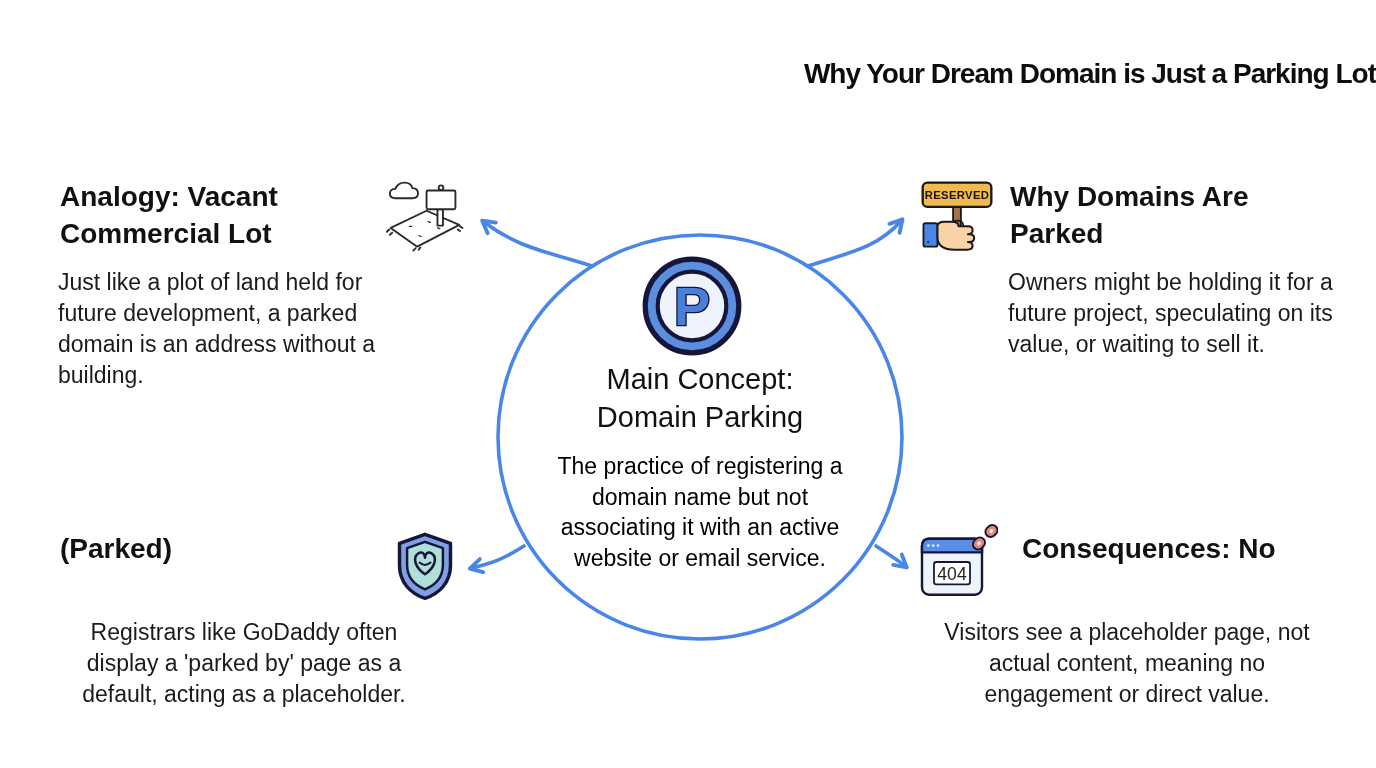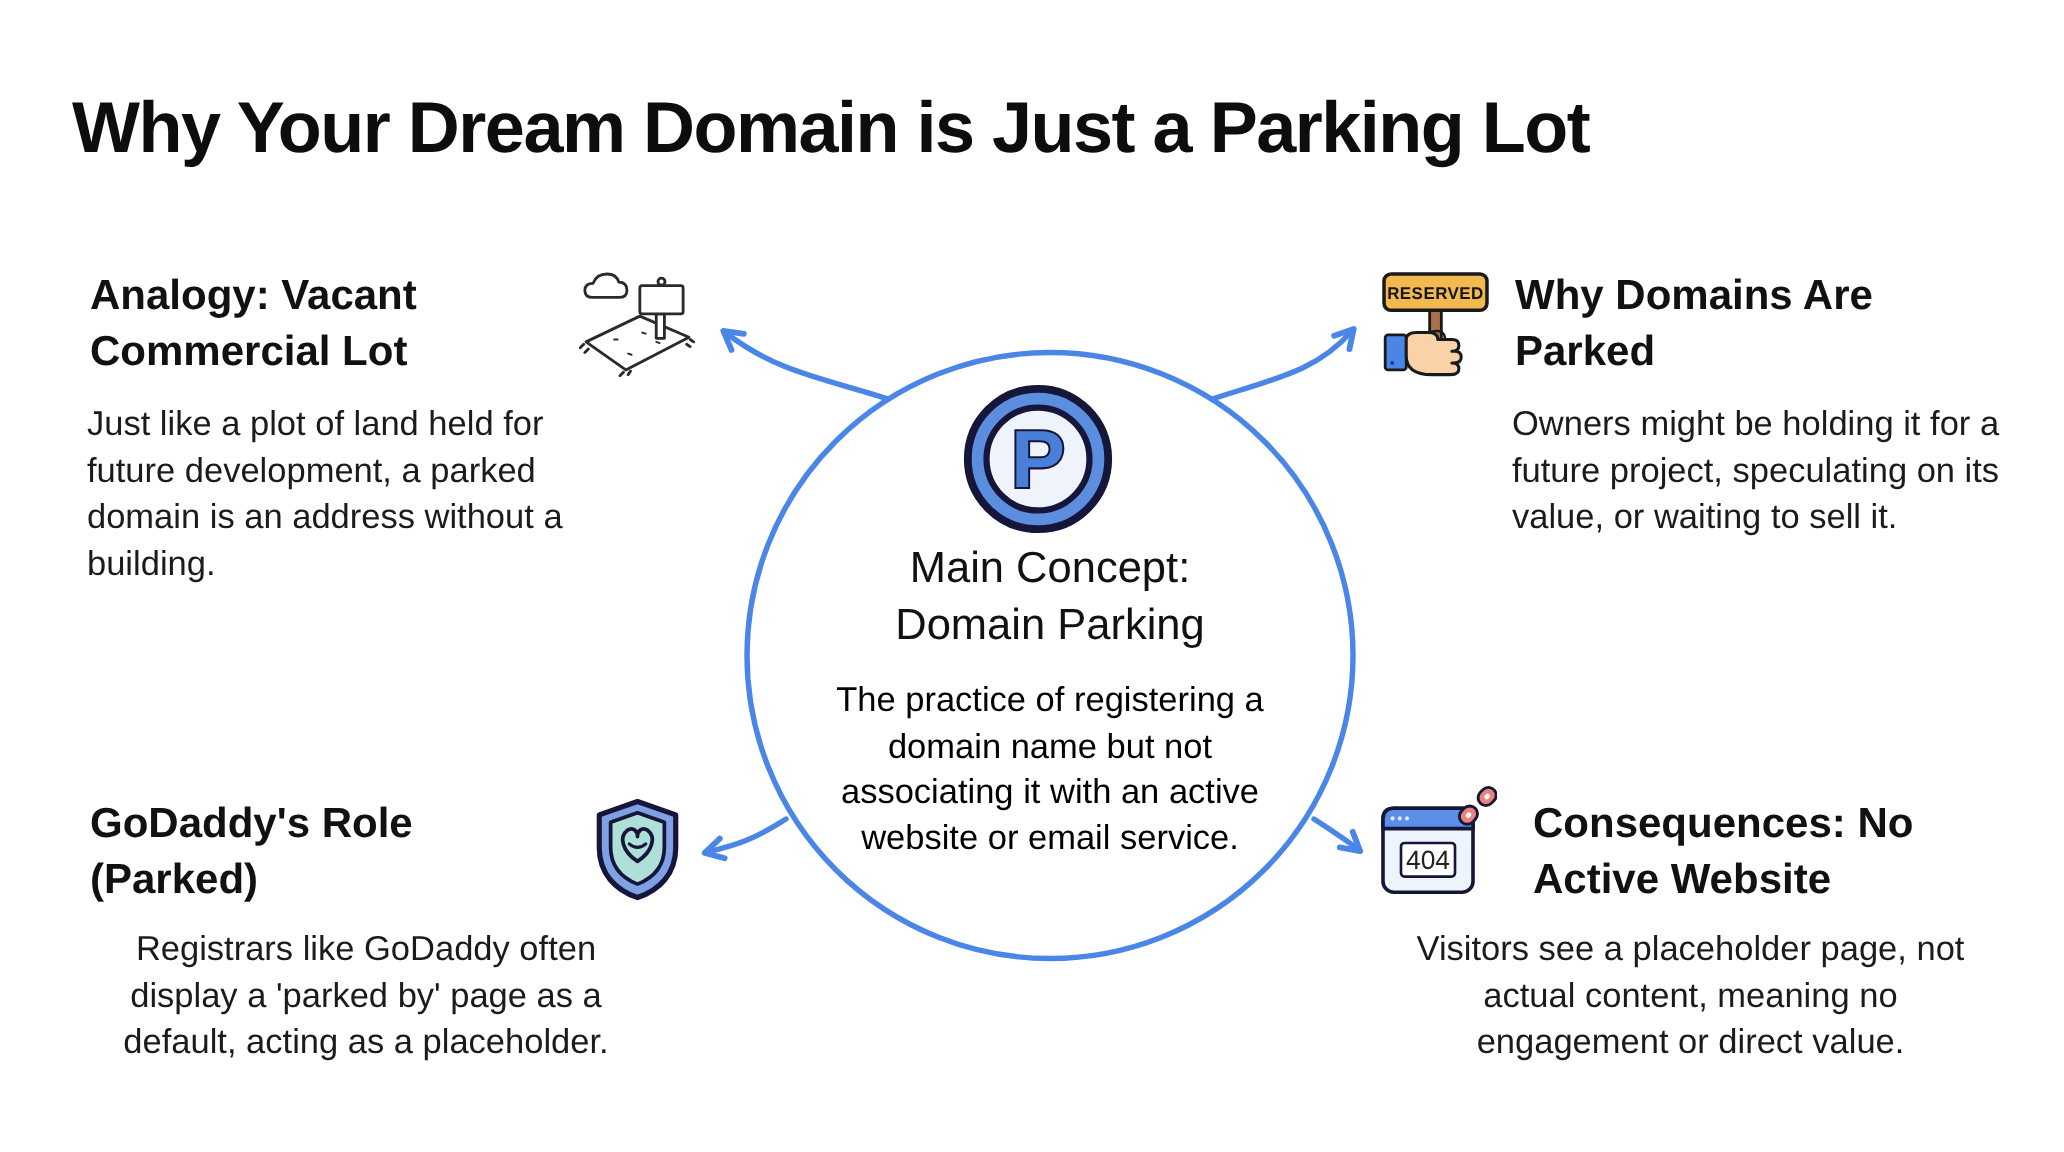--- a/index.html
+++ b/index.html
@@ -11,22 +11,22 @@
     width: 1376px;
     height: 768px;
     background: #ffffff;
     overflow: hidden;
   }
 
   .title {
     position: absolute;
     left: 0; right: 0;
     top: 58px;
-    text-align: left;
-    font-size: 48px;
+    text-align: right;
+    font-size: 28px;
     font-weight: 700;
     letter-spacing: -1px;
     color: #0d0d0d;
     padding-left: 48px;
   }
 
   .connectors { position: absolute; left: 0; top: 0; }
 
   .sec-heading {
     position: absolute;
@@ -140,21 +140,20 @@
       <path d="M44 56 q12 -4 14 4" fill="none" stroke="#1a1a1a" stroke-width="2.2" stroke-linecap="round"></path>
     </svg>
   </div>
   <div class="sec-heading align-l tr-heading">
     <div>Why Domains Are</div>
     <div>Parked</div>
   </div>
   <div class="sec-body align-l tr-body">Owners might be holding it for a future project, speculating on its value, or waiting to sell it.</div>
 
   <div class="sec-heading align-r bl-heading">
-    <div>GoDaddy's Role</div>
     <div>(Parked)</div>
   </div>
   <div class="icon-box bl-icon">
     <svg viewBox="0 0 90 100">
       <path d="M45 4 L82 17 V49 C82 74 66 90 45 97 C24 90 8 74 8 49 V17 Z" fill="#7fa0e2" stroke="#16163a" stroke-width="5" stroke-linejoin="round"></path>
       <path d="M45 15 L71 24 V48 C71 67 60 78 45 84 C30 78 19 67 19 48 V24 Z" fill="#aedfd9" stroke="#16163a" stroke-width="3.6" stroke-linejoin="round"></path>
       <path d="M45 62 C30 52 27 38 35 32 C41 28 45 33 45 38 C45 33 49 28 55 32 C63 38 60 52 45 62 Z" fill="none" stroke="#16163a" stroke-width="3.6" stroke-linejoin="round"></path>
       <path d="M37 45 q8 7 16 0" fill="none" stroke="#16163a" stroke-width="3" stroke-linecap="round"></path>
     </svg>
   </div>
@@ -172,17 +171,16 @@
       <g transform="translate(84,14) rotate(-45)">
         <rect x="-19" y="-6.5" width="16" height="13" rx="6.5" fill="#ef8276" stroke="#16163a" stroke-width="2.4"></rect>
         <rect x="3" y="-6.5" width="16" height="13" rx="6.5" fill="#ef8276" stroke="#16163a" stroke-width="2.4"></rect>
         <rect x="-13.5" y="-2" width="5" height="4" rx="2" fill="#ffffff"></rect>
         <rect x="8.5" y="-2" width="5" height="4" rx="2" fill="#ffffff"></rect>
       </g>
     </svg>
   </div>
   <div class="sec-heading align-l br-heading">
     <div>Consequences: No</div>
-    <div>Active Website</div>
   </div>
   <div class="sec-body align-c br-body">Visitors see a placeholder page, not actual content, meaning no engagement or direct value.</div>
 
 </div>
 
 </body></html>

